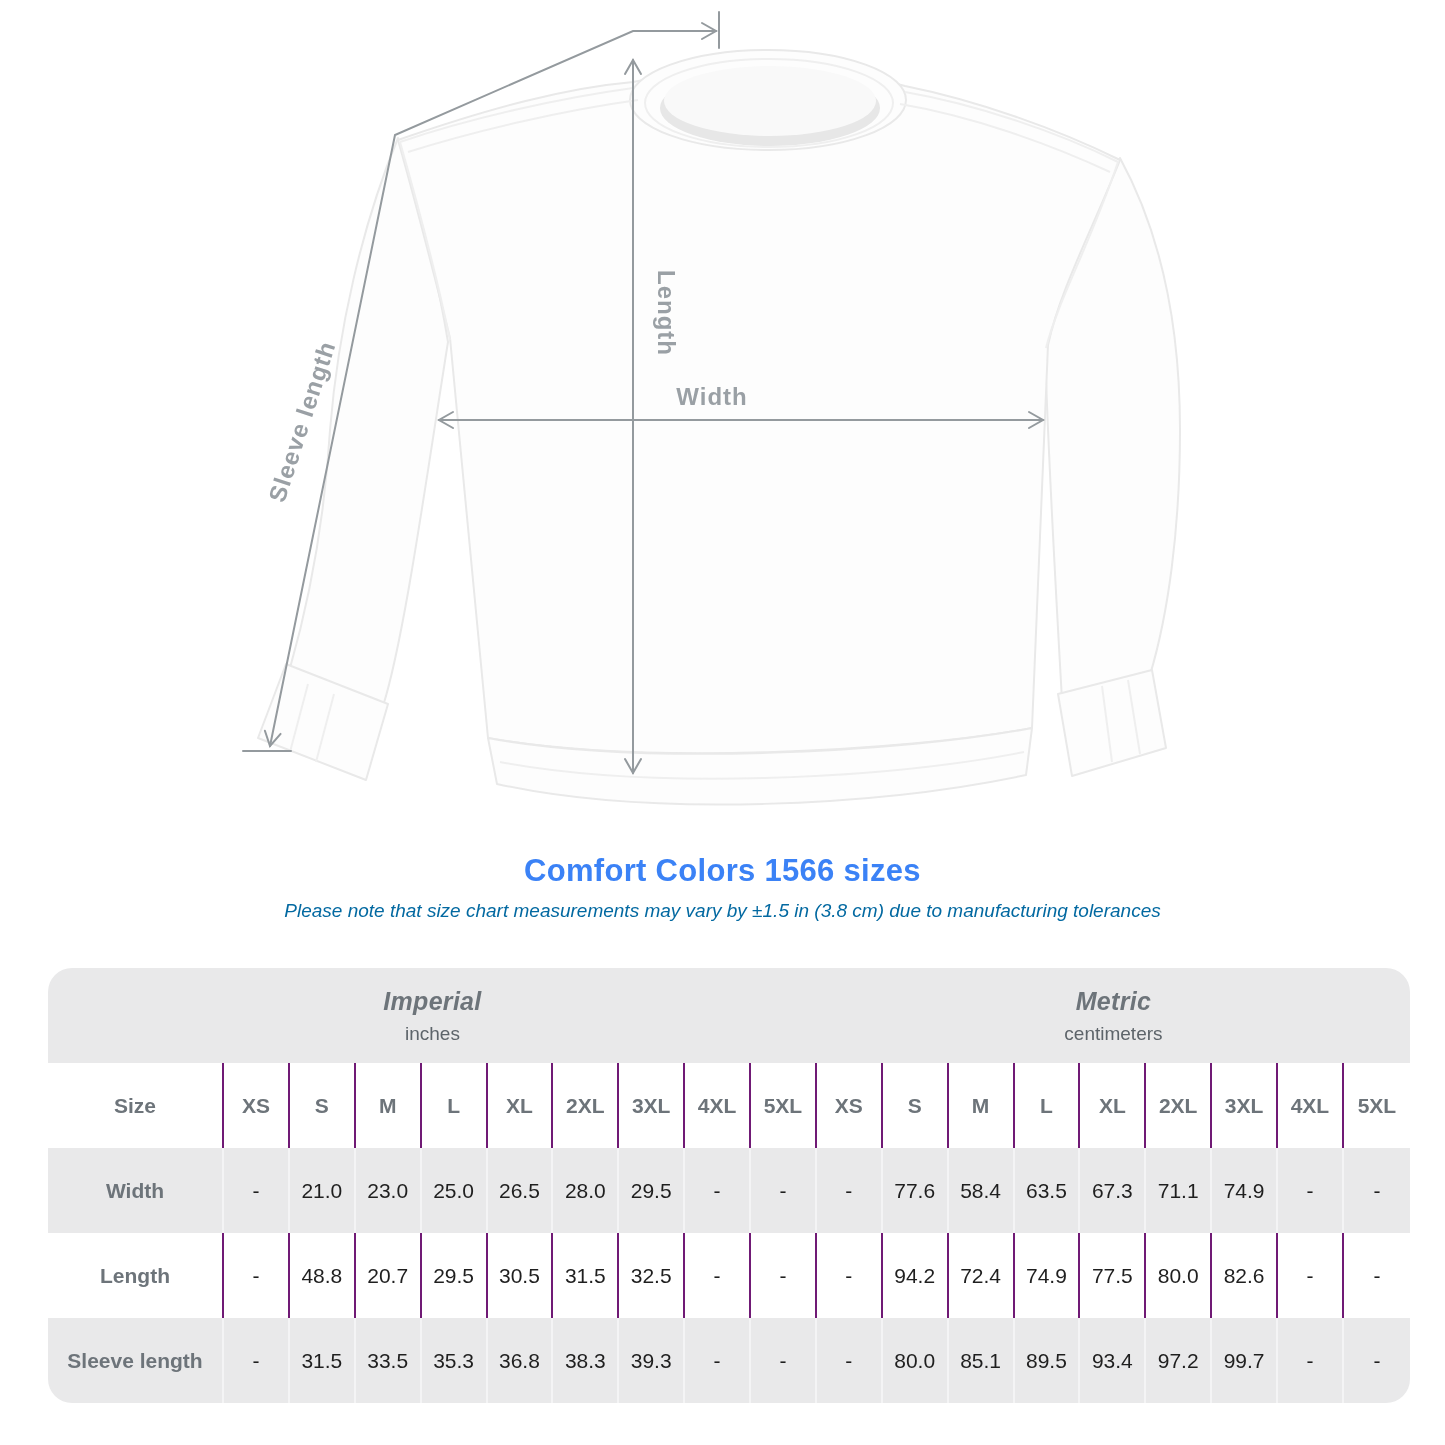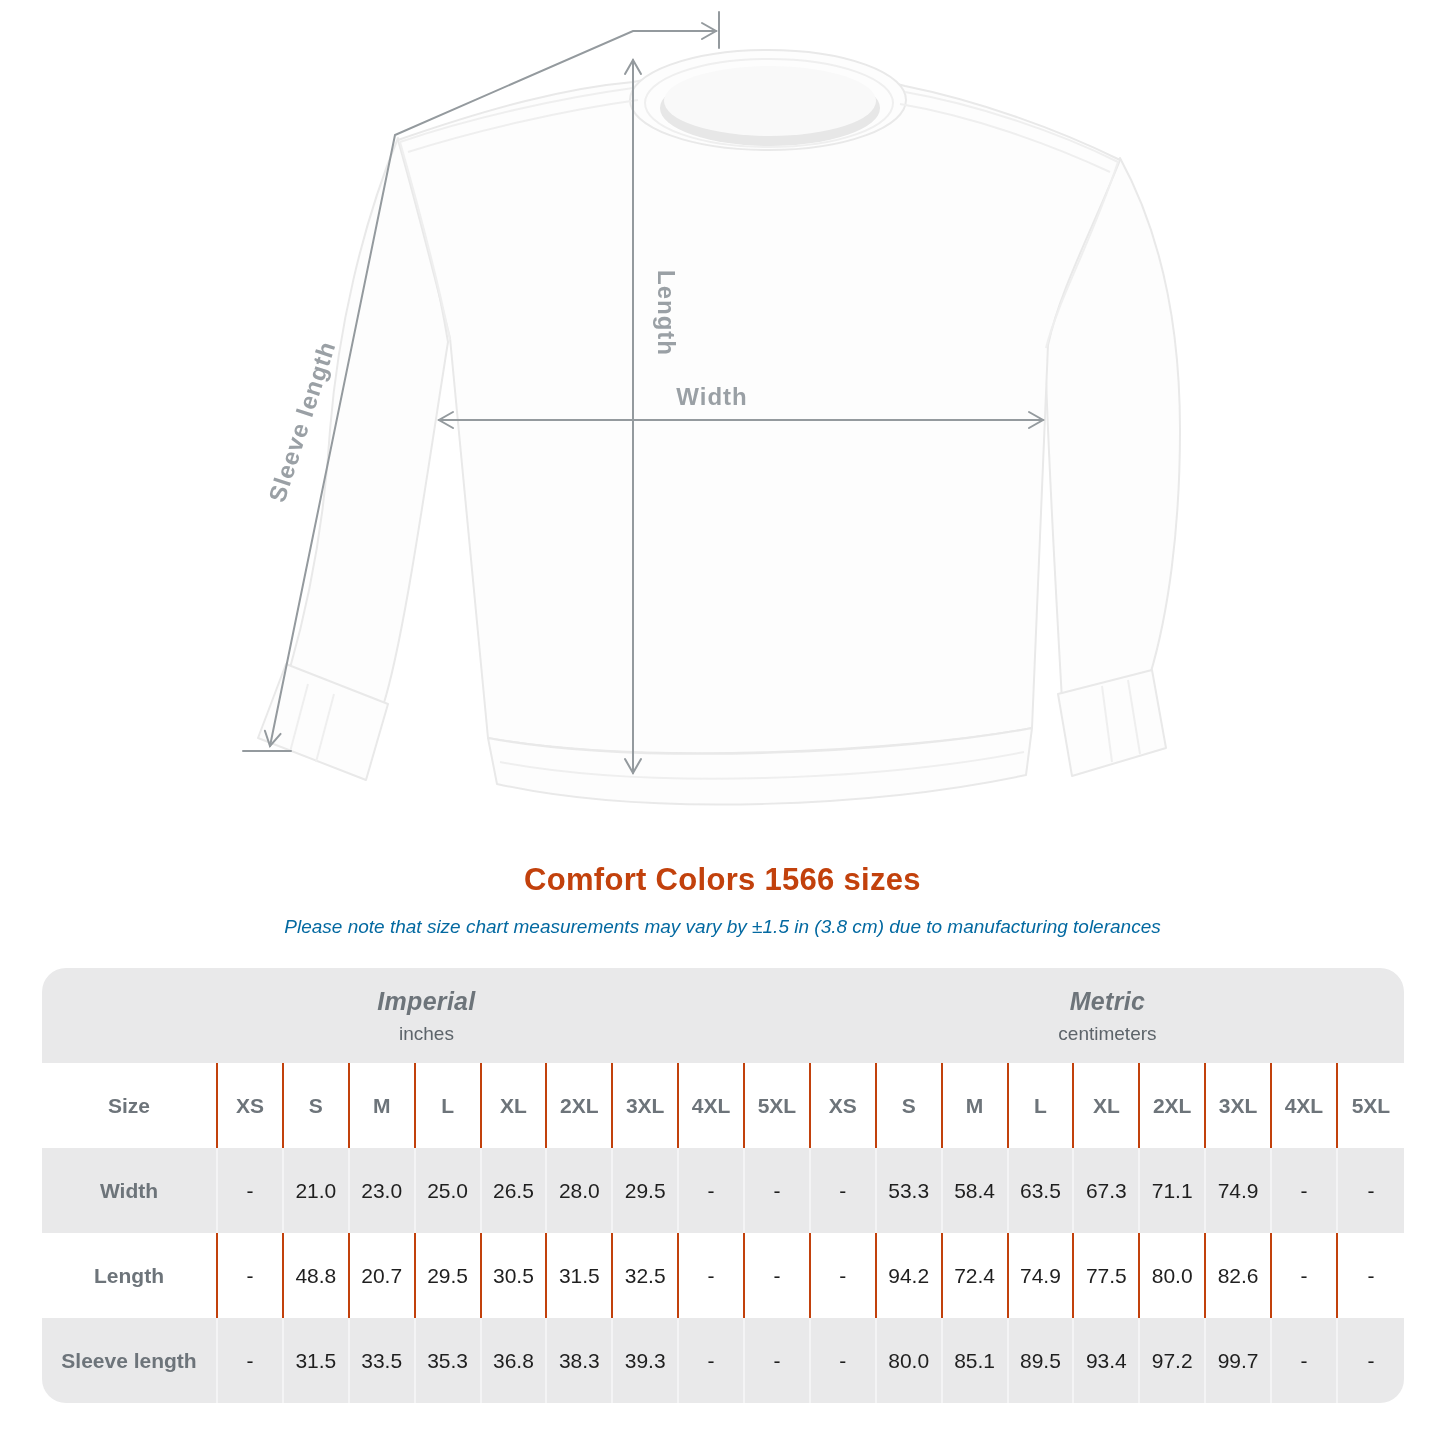--- a/index.html
+++ b/index.html
@@ -4,39 +4,39 @@
 <style>
   html,body{margin:0;padding:0;}
   body{
     width:1445px;height:1445px;position:relative;background:#ffffff;
     font-family:"Liberation Sans", sans-serif;overflow:hidden;
   }
   
   .diagram-wrap{position:absolute;top:0;left:0;width:1445px;height:840px;}
   
   .title-block{position:absolute;top:844px;left:0;width:1445px;text-align:center;}
-  .page-title{margin:18px;font-size:31px;font-weight:bold;color:#c2410c;letter-spacing:.3px;}
+  .page-title{margin:9px;font-size:31px;font-weight:bold;color:#3b82f6;letter-spacing:.3px;}
   .page-subtitle{margin:11px 0 0 0;font-size:19px;font-style:italic;color:#0369a1;}
   
-  .table-wrap{position:absolute;top:968px;left:42px;width:1362px;}
+  .table-wrap{position:absolute;top:968px;left:48px;width:1362px;}
   table.size-table{width:100%;border-collapse:separate;border-spacing:0;table-layout:fixed;}
   col.label-col{width:176px;}
   .size-table th,.size-table td{padding:0;text-align:center;vertical-align:middle;}
   tr.units th{background:#e9e9ea;height:95px;}
   tr.units th.first{border-top-left-radius:24px;}
   tr.units th.last{border-top-right-radius:24px;}
   .unit-label{font-size:25px;font-weight:bold;font-style:italic;color:#6d747a;letter-spacing:.3px;}
   .unit-sub{font-size:19px;font-weight:normal;color:#5d646a;margin-top:7px;}
   tr.sizes th{height:85px;background:#ffffff;font-size:21px;font-weight:bold;color:#6d747a;}
   tr.data td{height:85px;font-size:21px;color:#1f1f1f;background:#ffffff;}
   tr.data td.row-label{font-weight:bold;color:#6d747a;font-size:21px;}
   tr.gray td{background:#e9e9ea;}
   
   tr.sizes th:not(:last-child),
-  tr.white td:not(:last-child){border-right:2px solid #c2410c;}
+  tr.white td:not(:last-child){border-right:2px solid #701a75;}
   tr.gray td:not(:last-child){border-right:2px solid #f4f4f5;}
   tr.bottom td.first{border-bottom-left-radius:24px;}
   tr.bottom td.last{border-bottom-right-radius:24px;}
 </style>
 </head>
 <body>
 
 <div class="diagram-wrap">
   <svg width="1445" height="840" viewBox="0 0 1445 840" xmlns="http://www.w3.org/2000/svg">
 
@@ -197,21 +197,21 @@
         <td>-</td>
         <td>21.0</td>
         <td>23.0</td>
         <td>25.0</td>
         <td>26.5</td>
         <td>28.0</td>
         <td>29.5</td>
         <td>-</td>
         <td>-</td>
         <td>-</td>
-        <td>53.3</td>
+        <td>77.6</td>
         <td>58.4</td>
         <td>63.5</td>
         <td>67.3</td>
         <td>71.1</td>
         <td>74.9</td>
         <td>-</td>
         <td>-</td>
       </tr>
 
       <tr class="data white">

